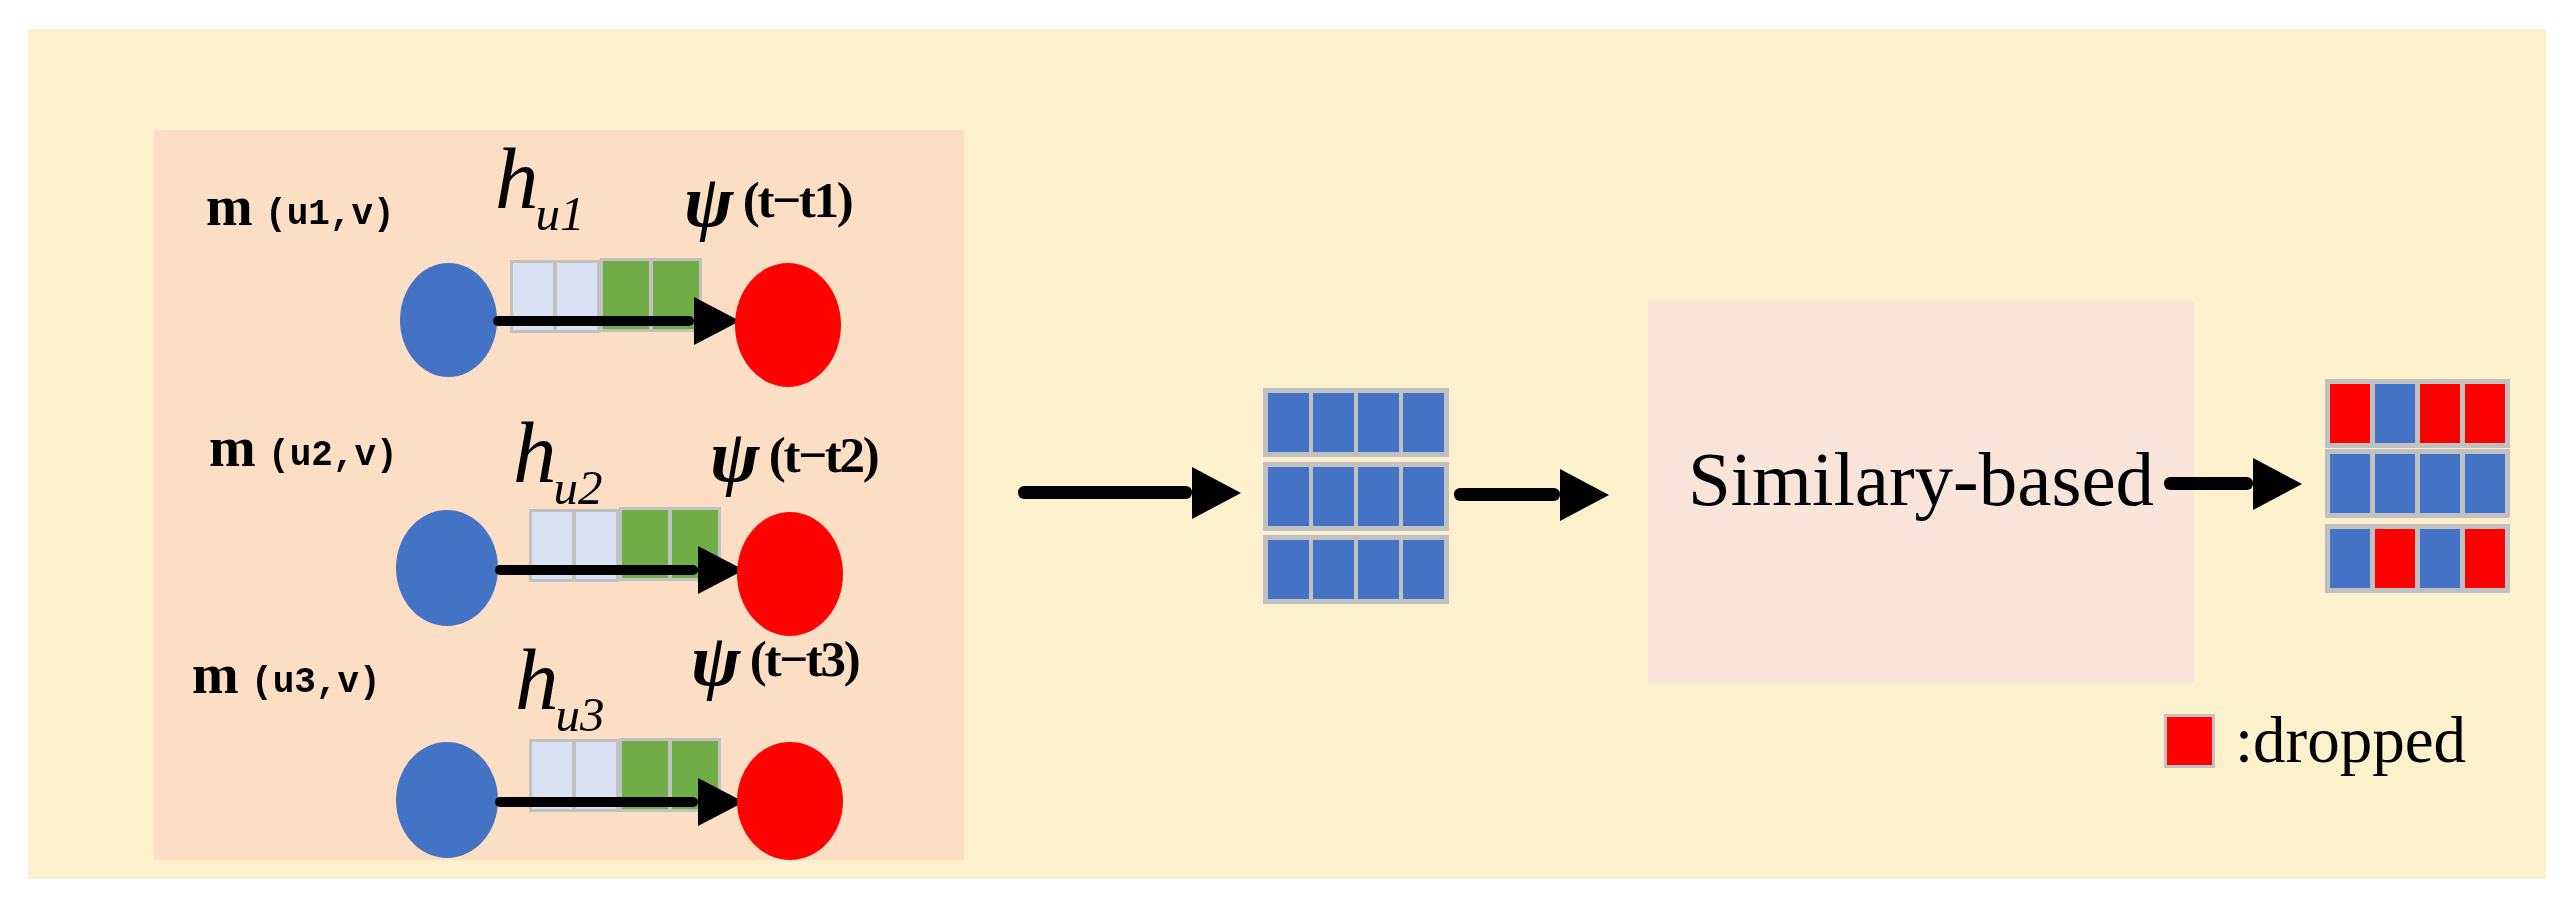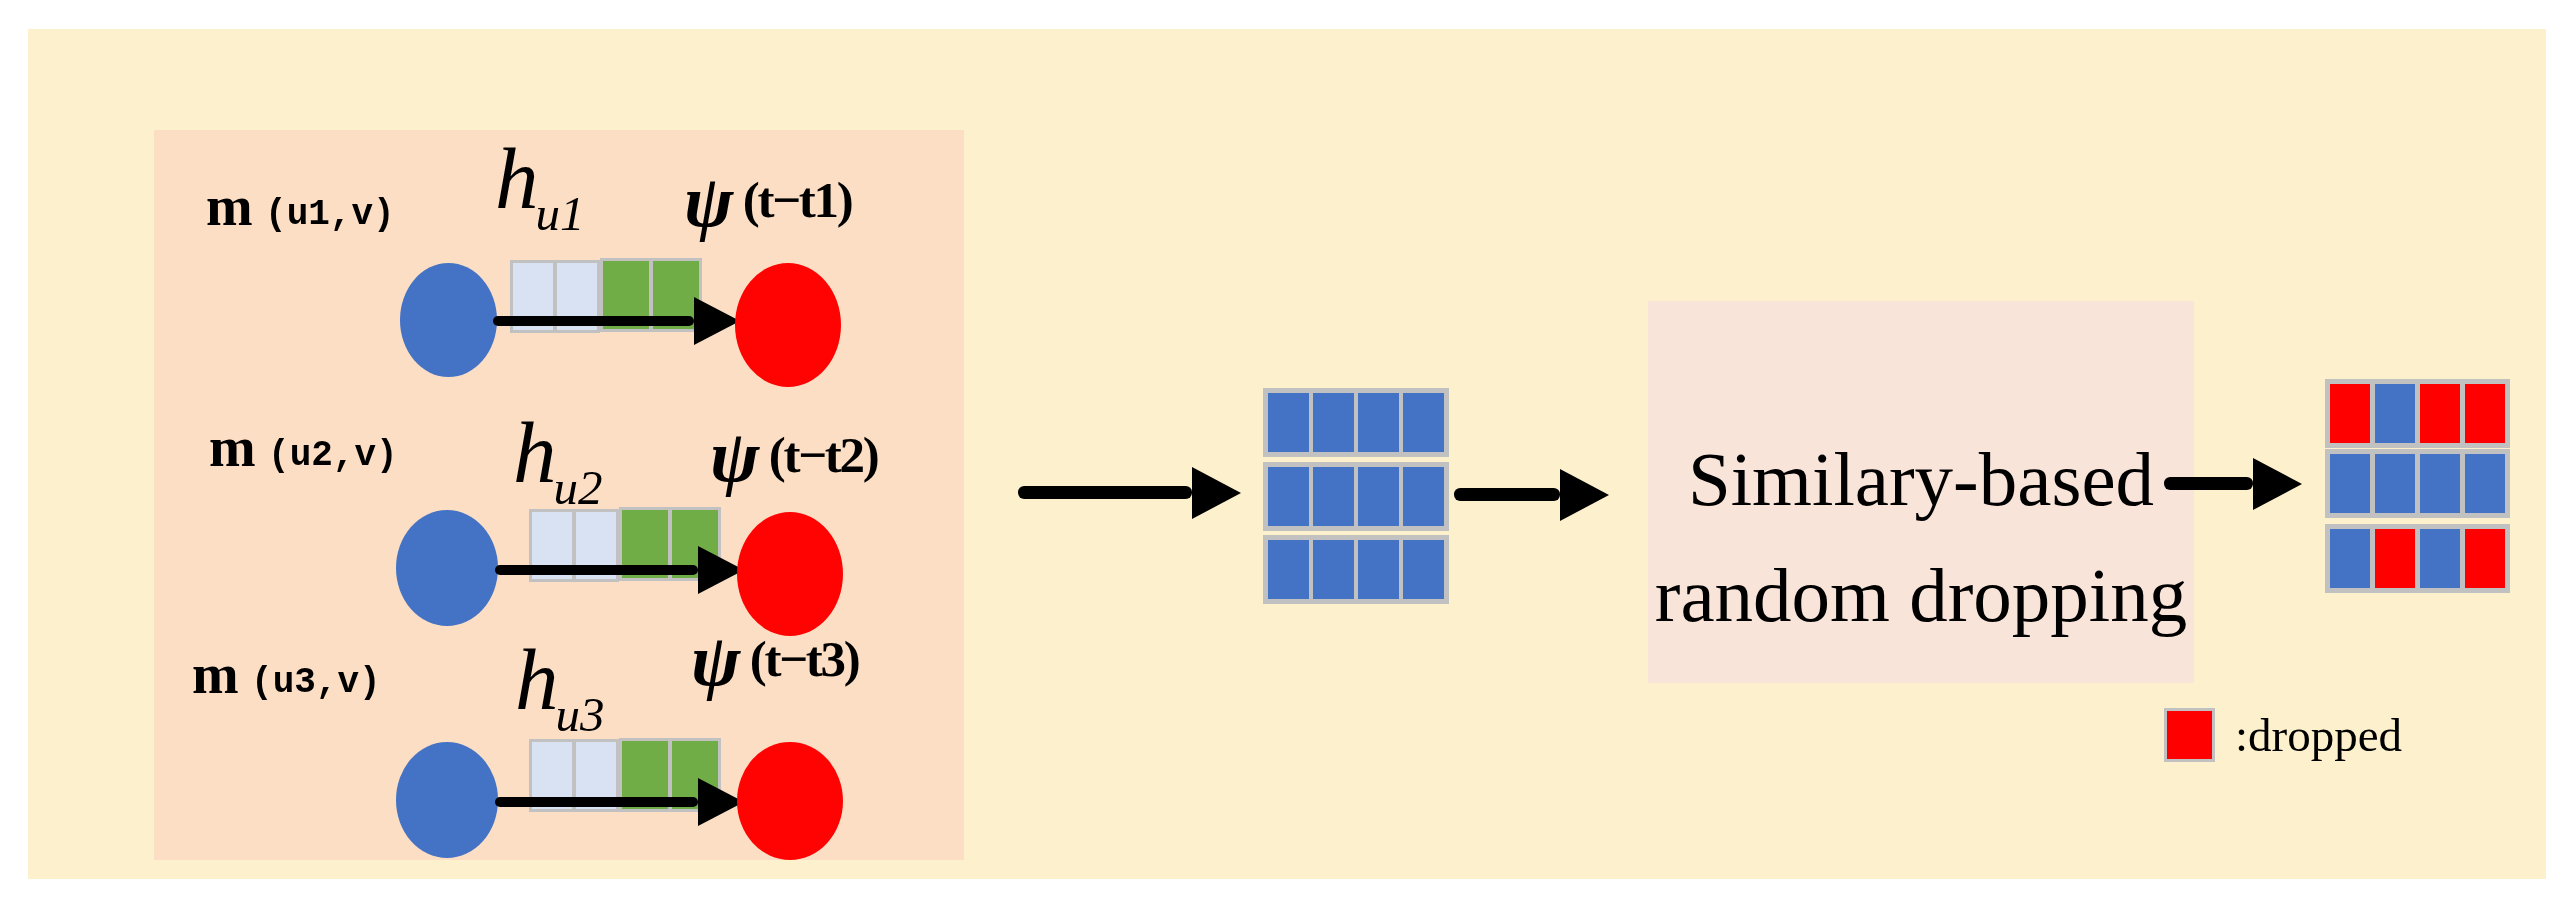--- a/index.html
+++ b/index.html
@@ -44,21 +44,21 @@
          border:5.4px solid #C1C1C1;background:#C1C1C1;}
   .cell-blue{background:#4472C4;}
   .cell-red{background:#FF0000;}
 
   .dropbox{position:absolute;left:1609px;top:301px;width:546px;height:382px;background:#F9E4DA;margin-left:39px;}
   .dropbox .txt{position:absolute;left:0;right:0;top:120px;text-align:center;
                 font-size:77px;line-height:116px;white-space:nowrap;}
 
   .legend{position:absolute;left:2164px;top:708px;display:flex;align-items:center;}
   .legend .sw{width:45px;height:48px;background:#FF0000;border:3.9px solid #C1C1C1;}
-  .legend .lab{font-size:47px;margin-left:20px;line-height:1;}
+  .legend .lab{font-size:65px;margin-left:20px;line-height:1;}
 </style>
 </head>
 <body>
 
 <div class="page">
   <div class="abs cream"></div>
   <div class="abs peach"></div>
 
   <div class="lbl-m" style="left:206px;top:183px">
     <span class="base">m</span>
@@ -163,21 +163,20 @@
     </div>
 
   <div class="arrow big" style="left:1454px;top:468px;width:155px;height:53px">
     <div class="shaft"></div>
       <div class="head"></div>
   </div>
 
   <div class="dropbox">
     <div class="txt">
       <div>Similary-based</div>
-      <div>random dropping</div>
     </div>
   </div>
 
   <div class="arrow big" style="left:2164px;top:457px;width:138px;height:53px">
     <div class="shaft"></div>
       <div class="head"></div>
   </div>
 
   <div class="strip" style="left:2325px;top:379px;width:175px;height:59px">
       <div class="cell-red"></div>

